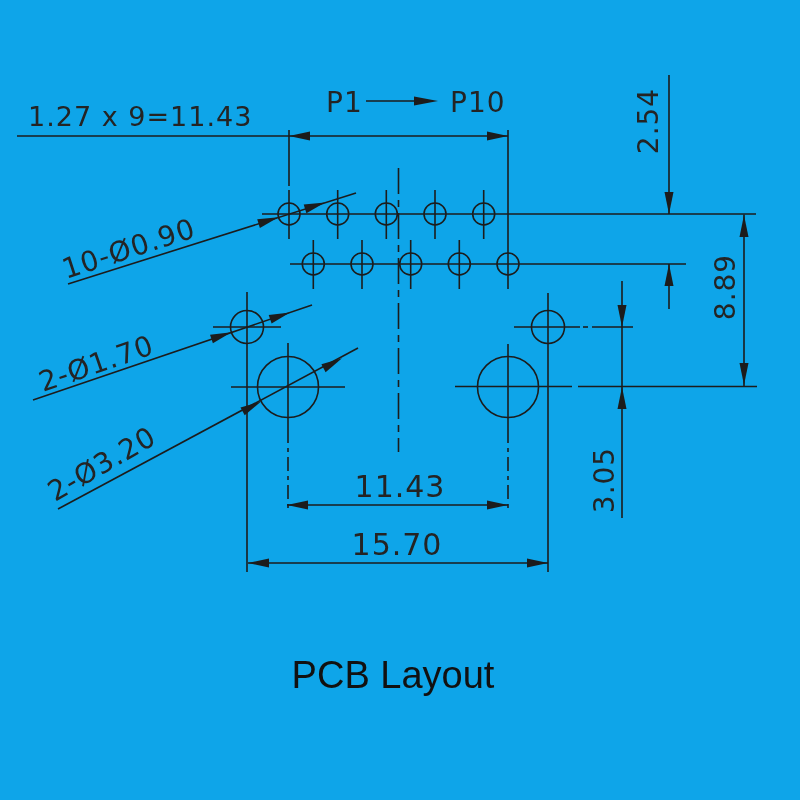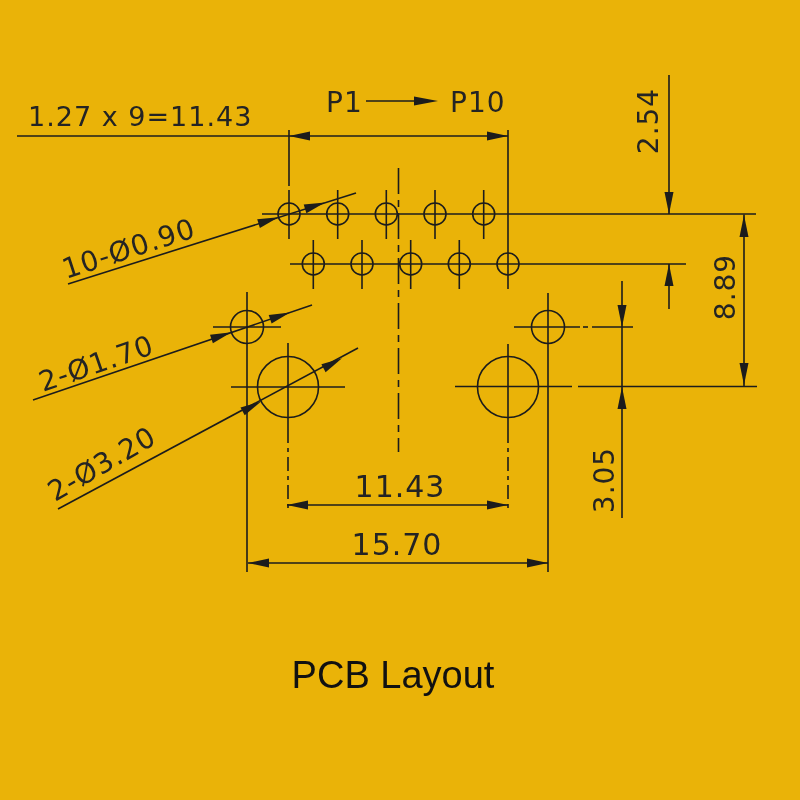--- a/index.html
+++ b/index.html
@@ -1,16 +1,16 @@
 <!DOCTYPE html>
 <html><head>
 <meta charset="utf-8">
 <style>
   html,body{margin:0;padding:0;background:#ffffff;}
-  #stage{position:relative;width:800px;height:800px;background:#eab308;overflow:hidden;}
+  #stage{position:relative;width:800px;height:800px;background:#0ea5e9;overflow:hidden;}
   svg{position:absolute;left:0;top:0;}
   .geo{stroke:#1c1c1c;stroke-width:1.6;fill:none;stroke-linecap:butt;}
   .ah{fill:#1c1c1c;stroke:none;}
   .cadtxt{font-family:"DejaVu Sans",sans-serif;fill:#242424;letter-spacing:1px;}
   .titletxt{font-family:"Liberation Sans","DejaVu Sans",sans-serif;fill:#111;}
 </style>
 </head>
 <body>
 
 <div id="stage">

